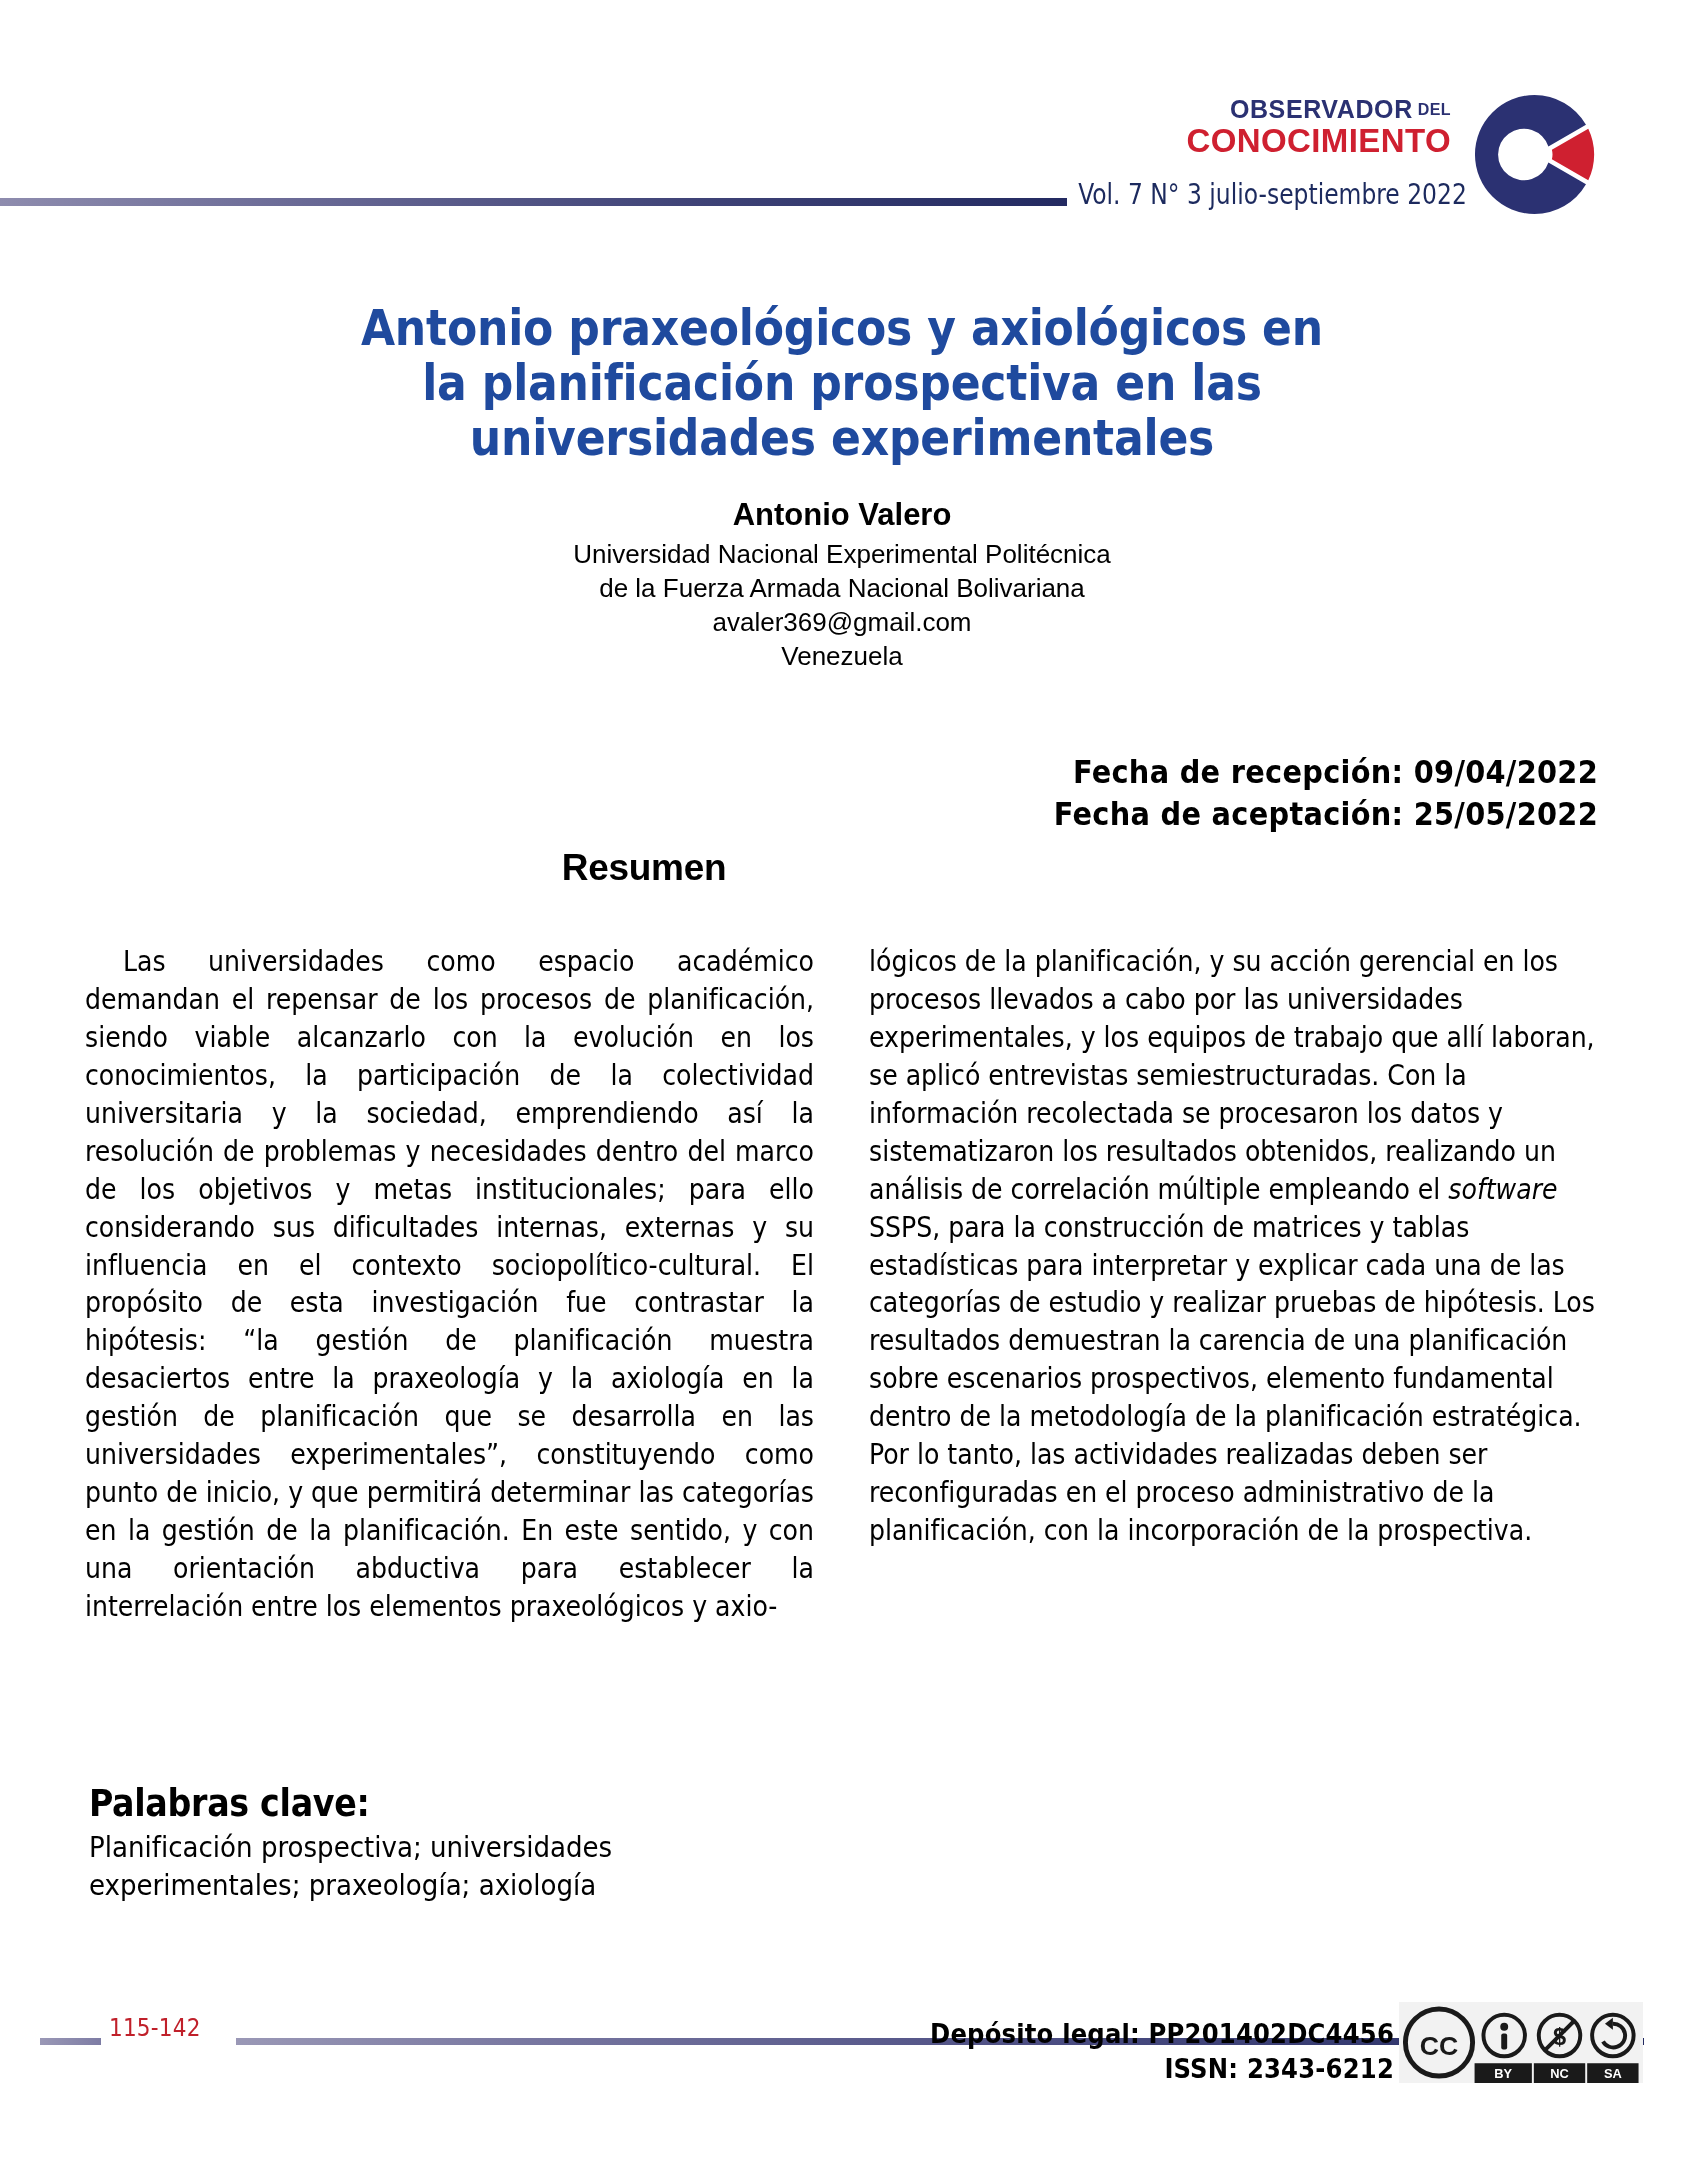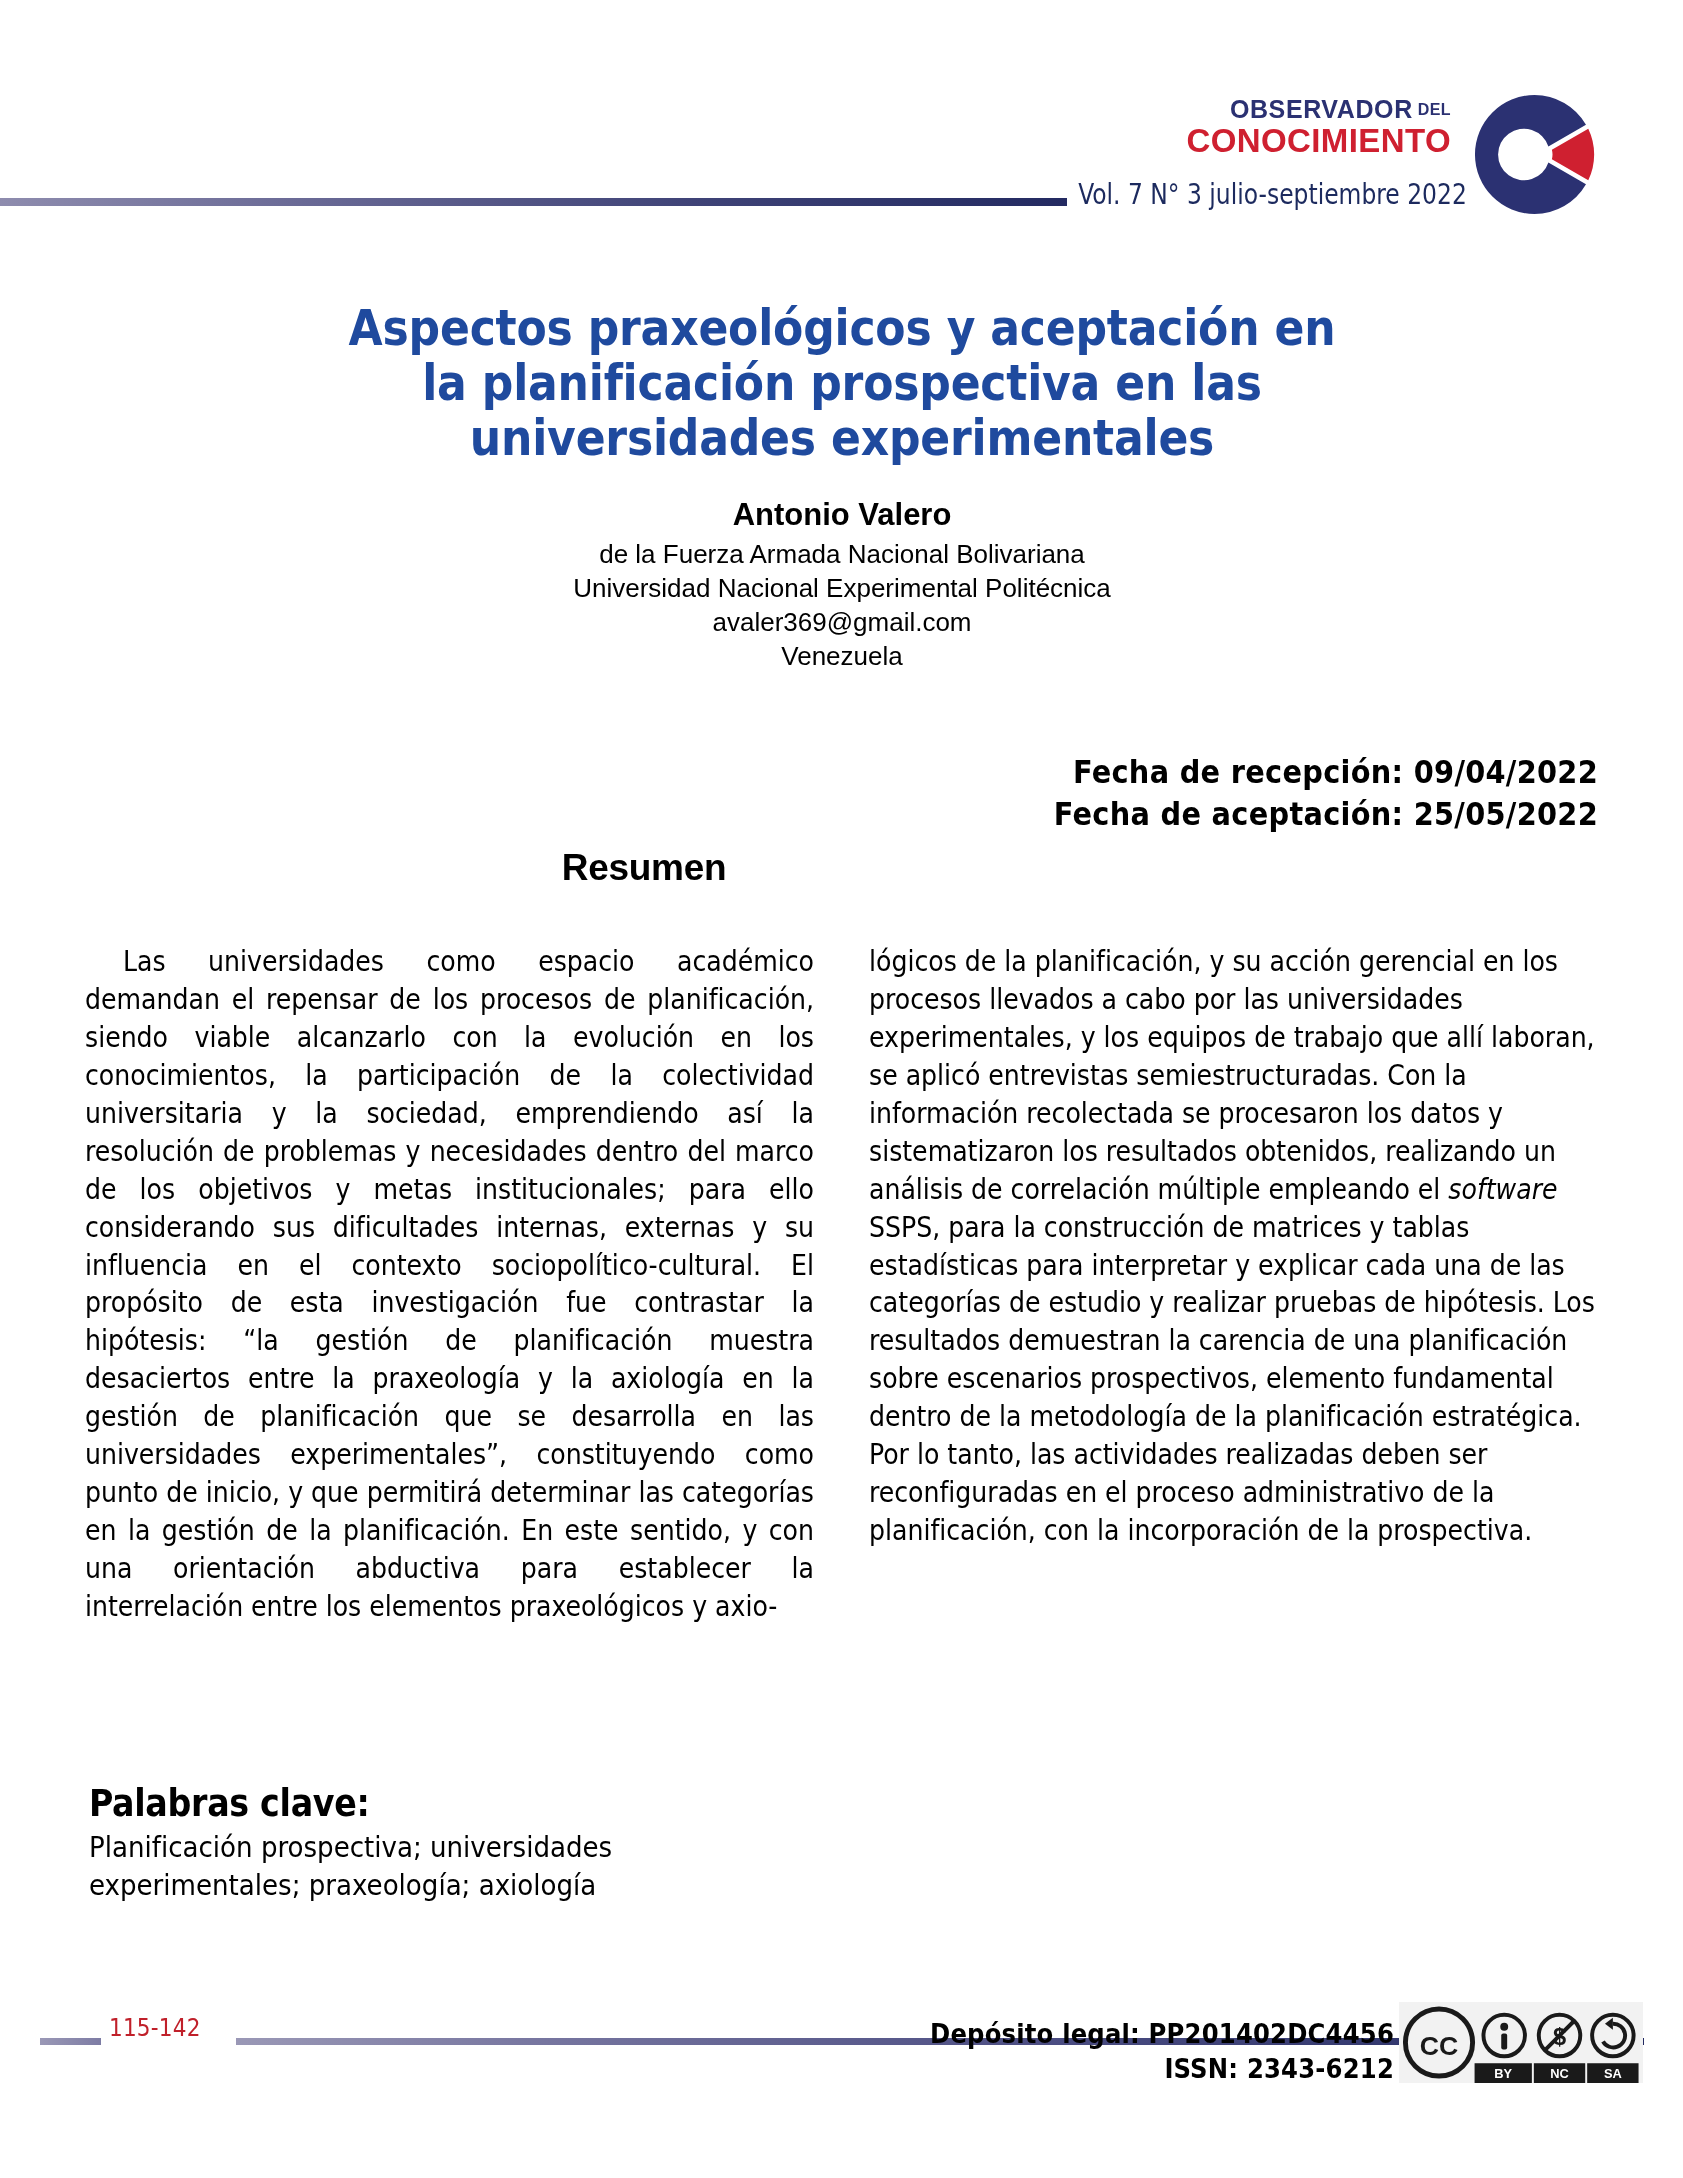--- a/index.html
+++ b/index.html
@@ -262,29 +262,29 @@
 
         <path d="M118.2 38 A60 60 0 0 1 118.2 90 L81.5 68.8 A18 18 0 0 0 81.5 59.2 Z" fill="#cf2030"></path>
       </svg>
     </div>
   </div>
 
   <div class="issue-line">Vol. 7 N° 3 julio-septiembre 2022</div>
   <div class="header-rule"></div>
 
   <h1 class="article-title">
-    <span>Aspectos praxeológicos y aceptación en</span><br>
+    <span>Antonio praxeológicos y axiológicos en</span><br>
     <span>la planificación prospectiva en las</span><br>
     <span>universidades experimentales</span>
   </h1>
 
   <div class="author-block">
     <div class="author-name">Antonio Valero</div>
+    <div>Universidad Nacional Experimental Politécnica</div>
     <div>de la Fuerza Armada Nacional Bolivariana</div>
-    <div>Universidad Nacional Experimental Politécnica</div>
     <div>avaler369@gmail.com</div>
     <div>Venezuela</div>
   </div>
 
   <div class="dates">
     <div>Fecha de recepción: 09/04/2022</div>
     <div>Fecha de aceptación: 25/05/2022</div>
   </div>
 
   <div class="resumen-heading">Resumen</div>

